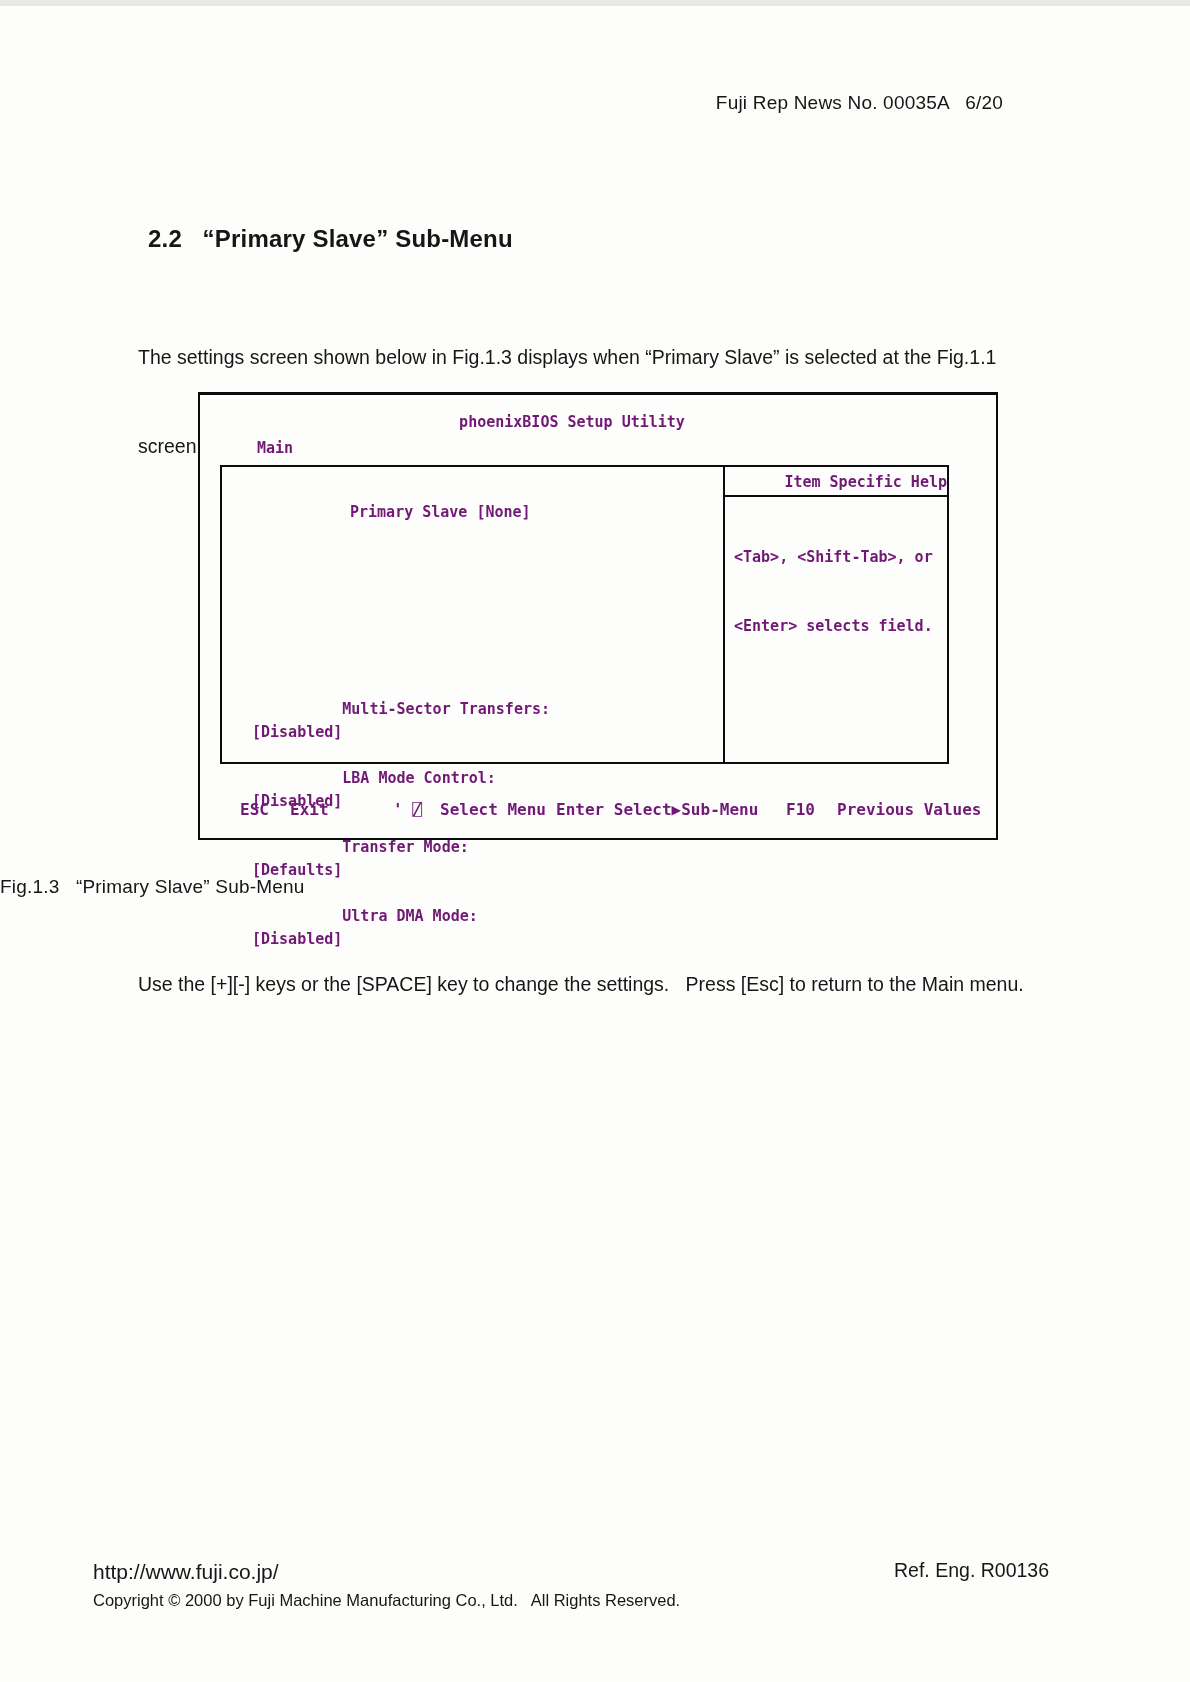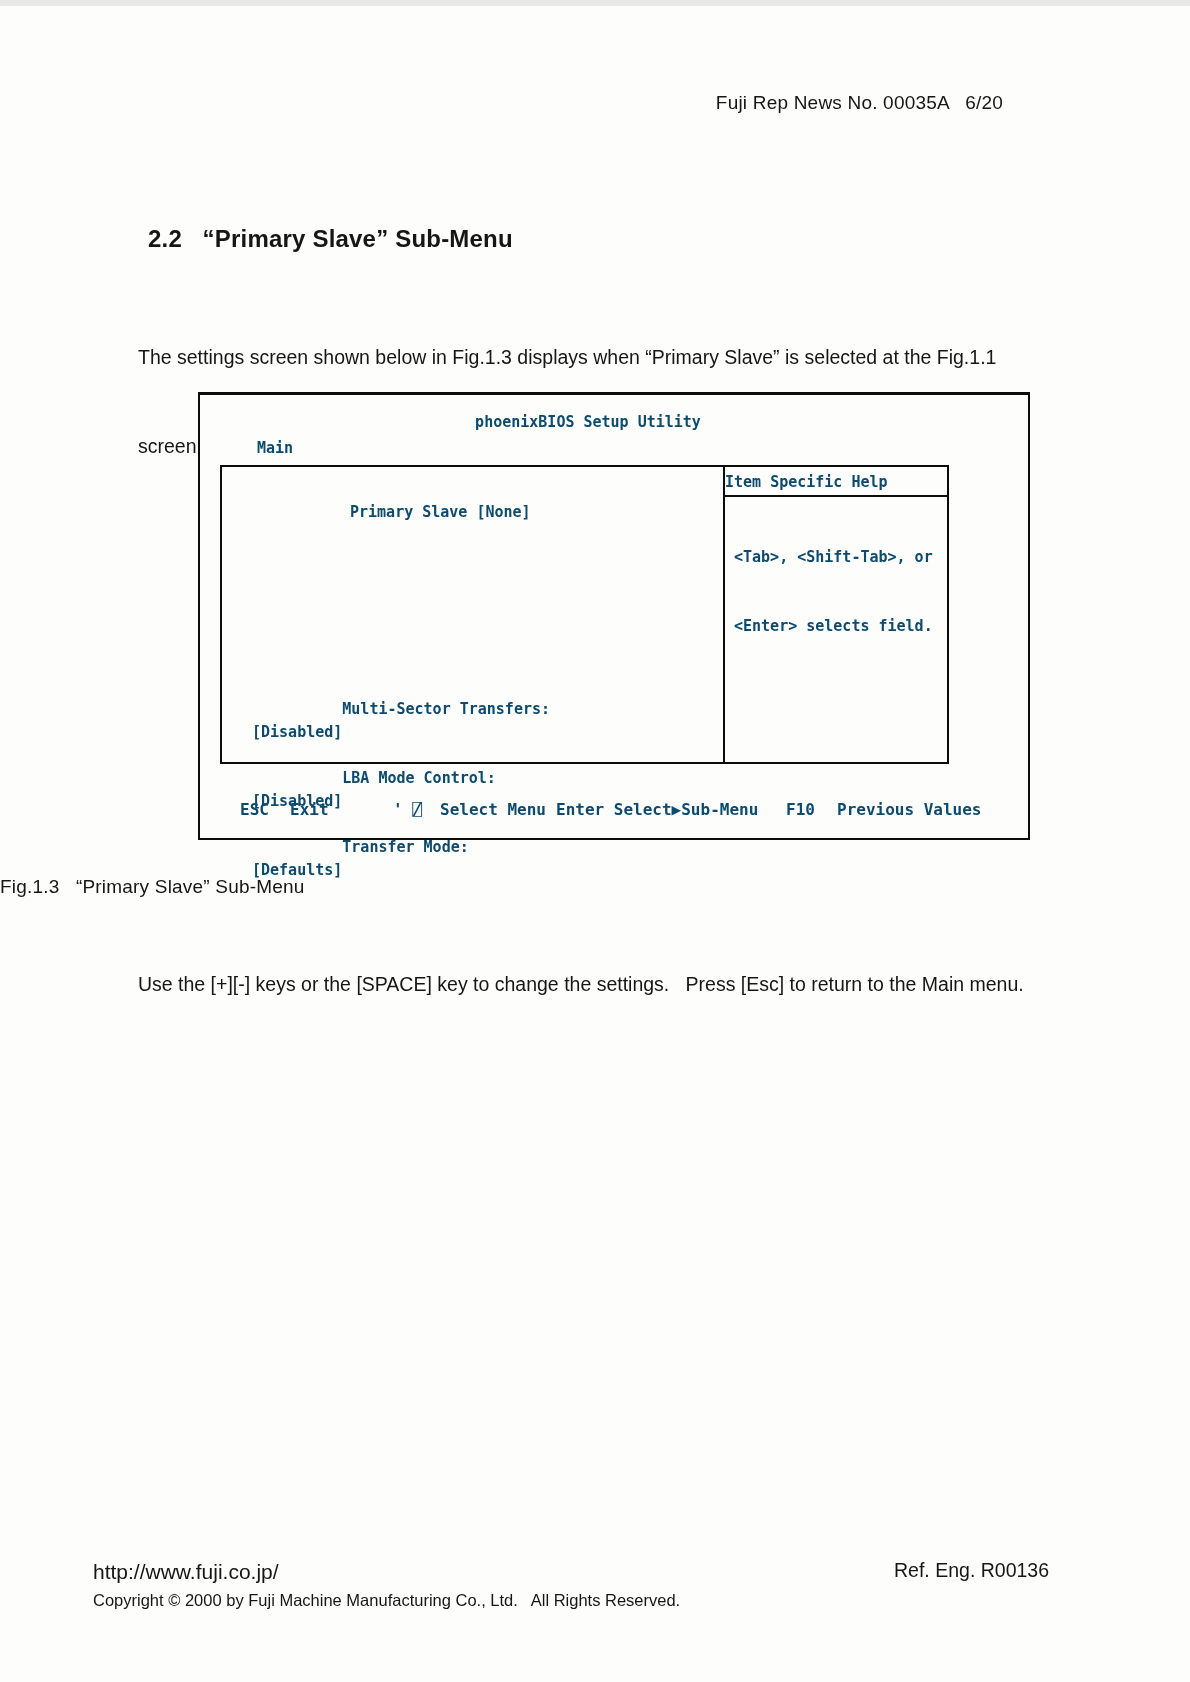--- a/index.html
+++ b/index.html
@@ -2,40 +2,40 @@
 <html><head>
 <meta charset="utf-8">
 <style>
   html,body{margin:0;padding:0;background:#e8e8e6;}
   .page{
     position:relative; width:1190px; height:1682px; margin:6px auto;
     background:#fdfdfb; color:#161616; overflow:hidden;
     font-family:"Liberation Sans", sans-serif;
   }
   .abs{position:absolute; white-space:pre-wrap;}
-  .mono{font-family:"DejaVu Sans Mono","DejaVu Sans",monospace; font-weight:bold; color:#0c4a6e;padding-left:32px;}
+  .mono{font-family:"DejaVu Sans Mono","DejaVu Sans",monospace; font-weight:bold; color:#701a75;}
 
   .hdr{top:86px; left:0; right:187px; text-align:right; font-size:19px; letter-spacing:.2px;}
   .sec-title{top:219px; left:148px; font-size:24px; font-weight:bold; letter-spacing:.2px;}
   .para{left:138px; font-size:19.5px; line-height:29.5px;}
   .p1{top:278px; width:950px;}
   .p2{top:964px; width:1010px;}
 
   
   .bios{
     top:386px; left:198px; width:796px; height:443px;
     border:2px solid #0c0c0c; border-top-width:3px; background:#fdfdfb;
   }
   .bios .abs{font-size:15px; line-height:23px;}
   .bios-title{top:16px; left:0; width:100%; text-align:center; padding-right:52px; box-sizing:border-box;}
   .bios-tab{top:42px; left:57px;}
   .panel{position:absolute; border:2px solid #0c0c0c; box-sizing:border-box;}
   .panel-main{top:70px; left:20px; width:505px; height:299px;}
   .panel-help{top:70px; left:523px; width:226px; height:299px;}
-  .help-hd{top:4px; left:0; width:100%; text-align:left;}
+  .help-hd{top:4px; left:0; width:100%; text-align:right;}
   .help-sep{position:absolute; top:28px; left:0; width:100%; border-top:2px solid #0c0c0c;}
   .help-body{top:33px; left:9px;}
   .submenu-hd{top:34px; left:128px;}
   .field-row{position:absolute; left:30px; right:6px;}
   .row-type{top:80px;}
   .rows-settings{top:162px;}
   .f-label{display:inline-block; width:296px;}
   .setting{height:23px;}
   .keybar-row{position:absolute; left:0; width:100%; height:20px;}
   .kb1{top:383px;} .kb2{top:405px;}
@@ -75,20 +75,23 @@
       <div class="abs field-row rows-settings">
         <div class="setting">
           <span class="f-label">Multi-Sector Transfers:</span><span>[Disabled]</span>
         </div>
         <div class="setting">
           <span class="f-label">LBA Mode Control:</span><span>[Disabled]</span>
         </div>
         <div class="setting">
           <span class="f-label">Transfer Mode:</span><span>[Defaults]</span>
         </div>
+        <div class="setting">
+          <span class="f-label">Ultra DMA Mode:</span><span>[Disabled]</span>
+        </div>
       </div>
     </div>
 
     
     <div class="panel panel-help">
       <div class="abs help-hd">Item Specific Help</div>
       <div class="help-sep"></div>
       <div class="abs help-body">
         <div>&lt;Tab&gt;, &lt;Shift-Tab&gt;, or</div>
         <div>&lt;Enter&gt; selects field.</div>

